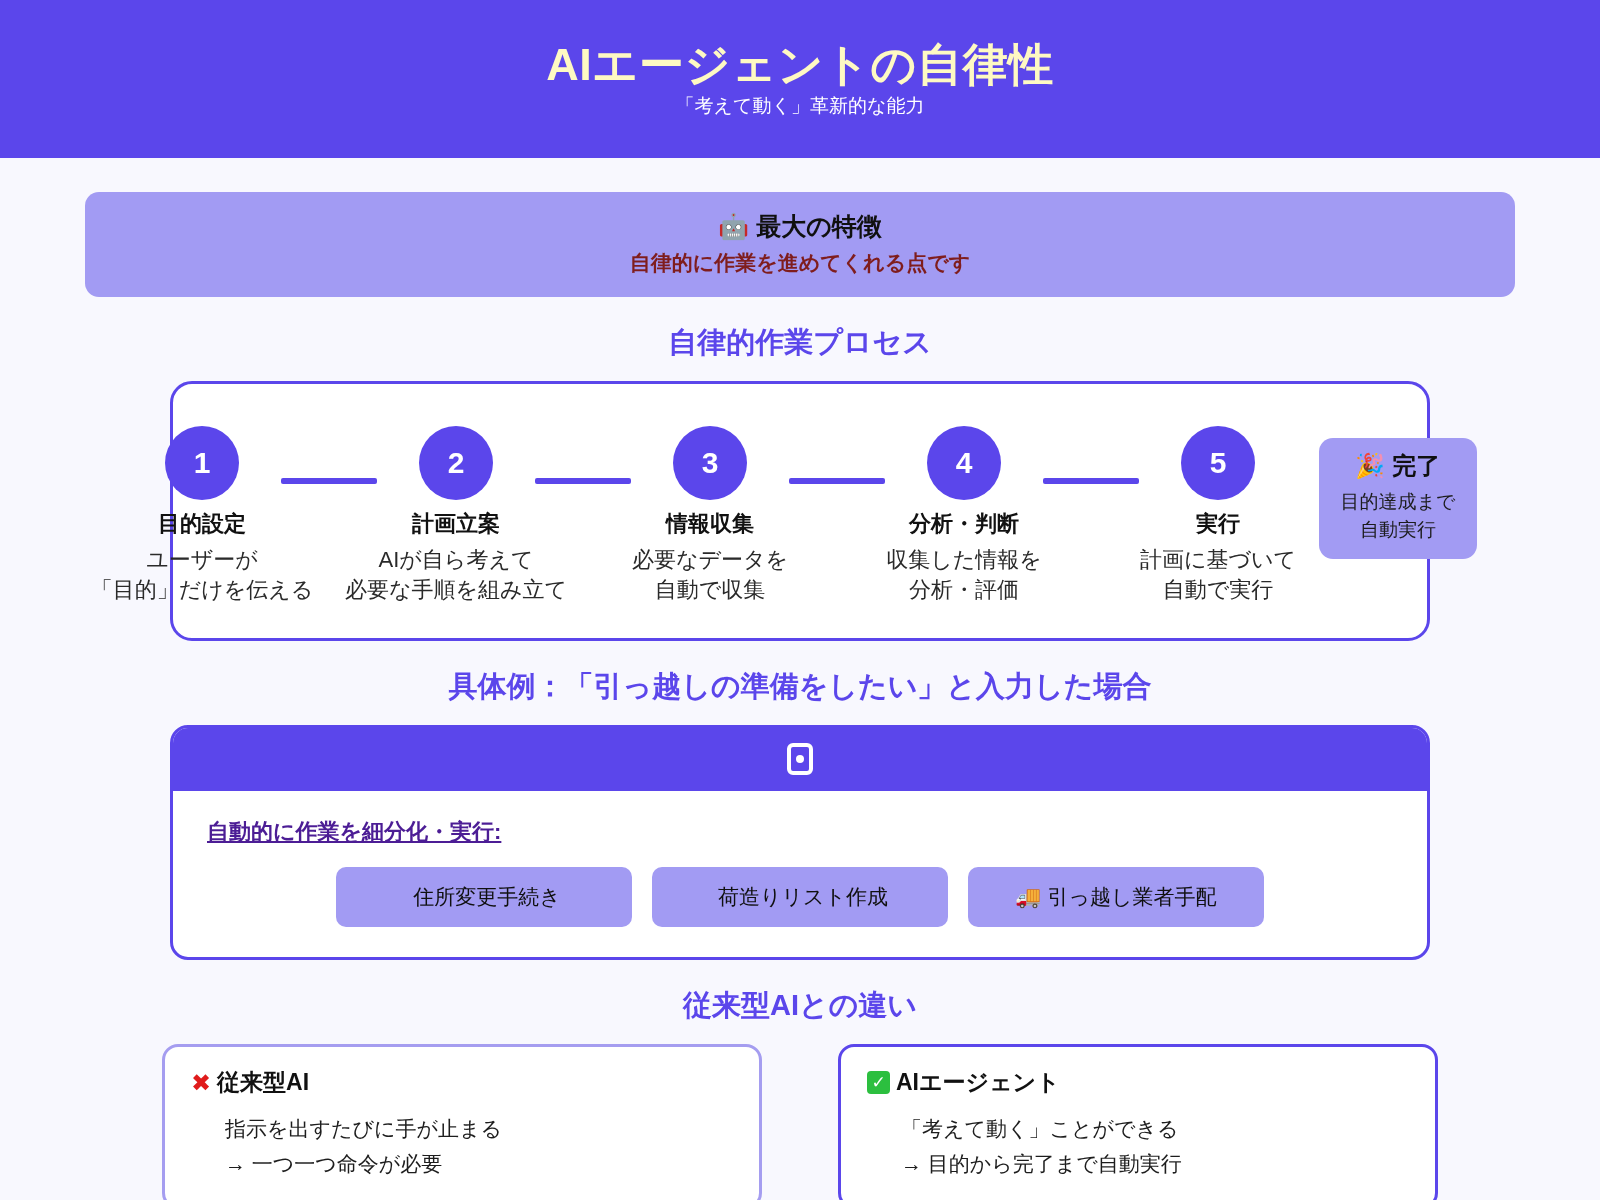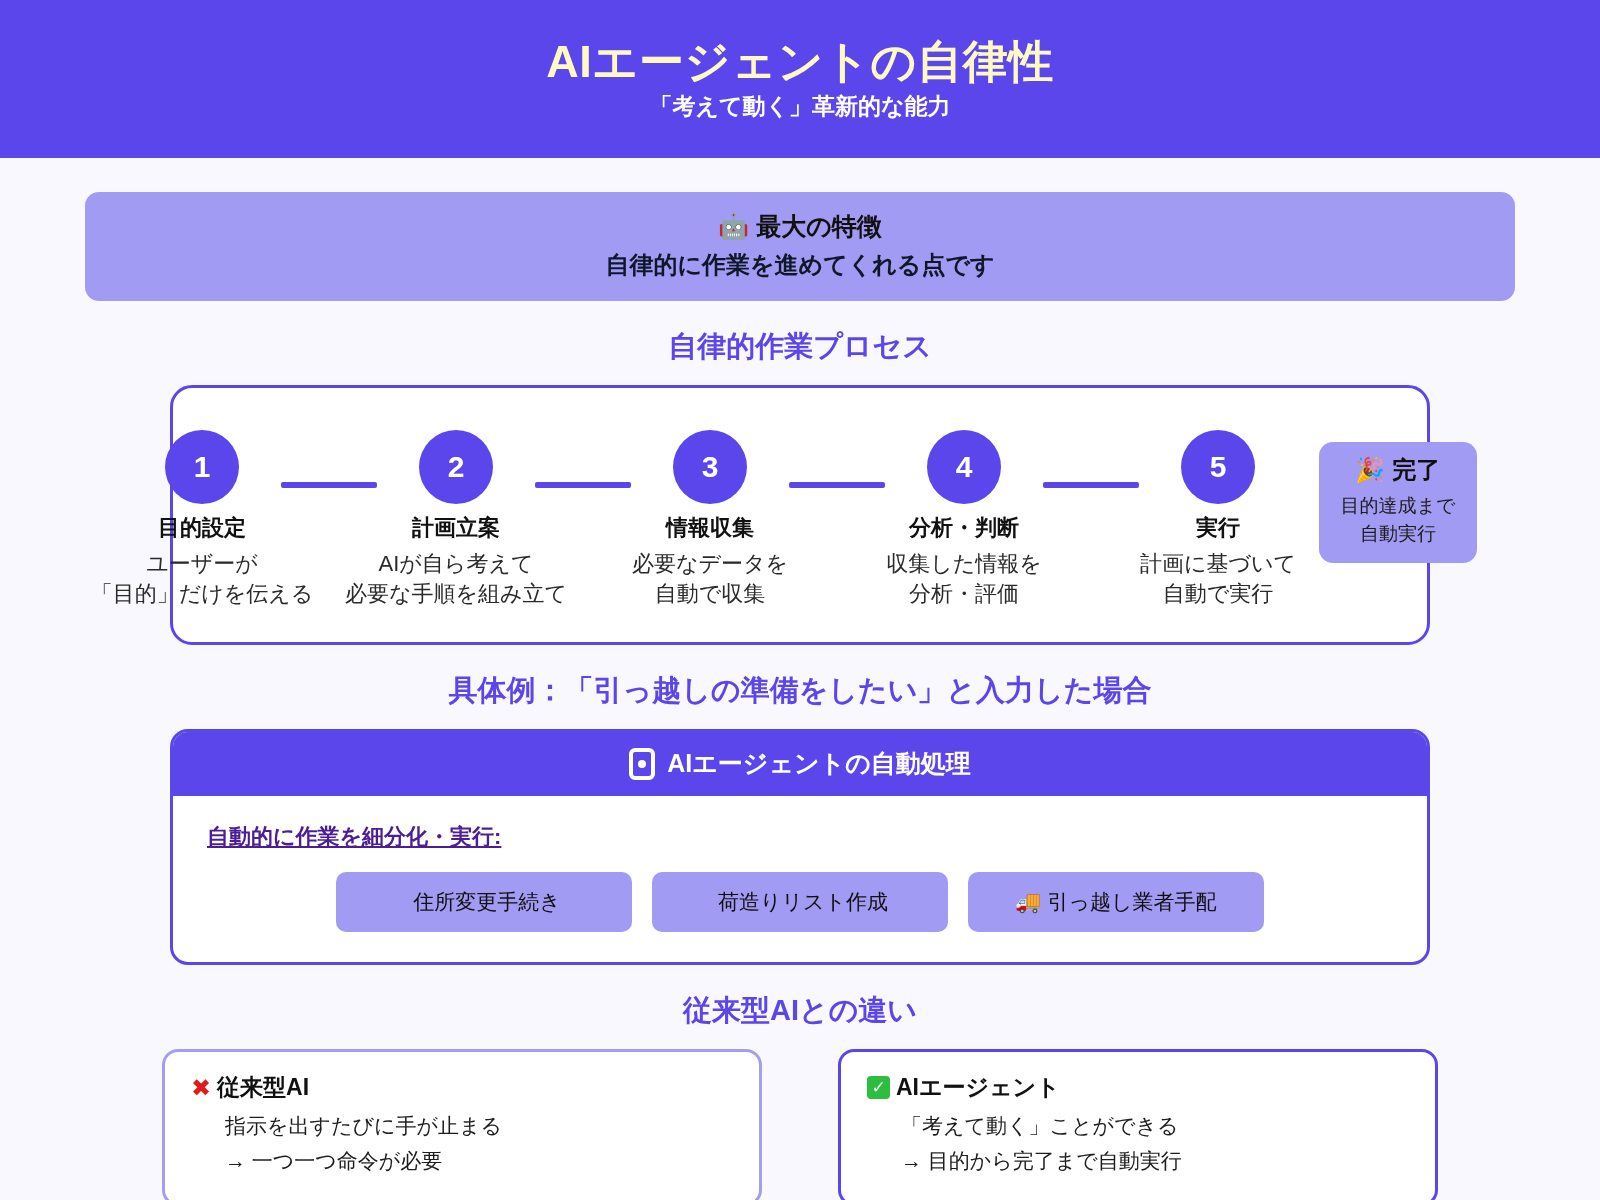--- a/index.html
+++ b/index.html
@@ -17,37 +17,37 @@
     background:#5B46EB;
     display:flex; flex-direction:column;
     align-items:center; justify-content:center;
     gap:6px;
   }
   .header-title{
     color:#fef9c3; font-size:45px; font-weight:bold; letter-spacing:.5px;
     line-height:1.1;
   }
   .header-subtitle{
-    color:#ffffff; font-size:23px; font-weight:bold; line-height:1.2;
+    color:#ffffff; font-size:19px; font-weight:normal; line-height:1.2;
   }
 
   
   .page{ width:1600px; padding:0 85px; }
 
   
   .feature-banner{
     margin-top:34px;
     background:#A29BF3;
     border-radius:14px;
     padding:18px 20px 20px;
     text-align:center;
     display:flex; flex-direction:column; gap:6px;
   }
   .feature-title{ font-size:25px; font-weight:bold; color:#10100f; }
-  .feature-sub{ font-size:24px; font-weight:bold; color:#0f172a; }
+  .feature-sub{ font-size:21px; font-weight:bold; color:#7f1d1d; }
   .emoji{ font-family:"DejaVu Sans",sans-serif; }
 
   
   .section-heading{
     text-align:center;
     color:#5B46EB;
     font-weight:bold;
     font-size:29px;
     margin:26px 0 18px;
   }
@@ -148,21 +148,21 @@
     background:#ffffff;
     border-radius:16px;
     padding:20px 26px 24px;
   }
   .compare-card.legacy{ border:3px solid #A59DF0; }
   .compare-card.agent{ border:3px solid #5B46EB; }
   .compare-title{
     font-size:23px; font-weight:bold; color:#111111;
     display:flex; align-items:center; gap:6px;
   }
-  .compare-lines{ margin-top:6px; padding-left:34px; }
+  .compare-lines{ margin-top:14px; padding-left:34px; }
   .compare-line{ font-size:21px; color:#1d1d1d; line-height:1.65; }
 
   
   .device-icon{
     width:26px; height:32px;
     border:4px solid #ffffff; border-radius:6px;
     display:inline-flex; align-items:center; justify-content:center;
   }
   .device-icon::after{
     content:""; width:8px; height:8px; border-radius:50%; background:#ffffff;
@@ -261,21 +261,20 @@
       </div>
     </div>
 
   </div>
 
   <div class="section-heading">具体例：「引っ越しの準備をしたい」と入力した場合</div>
 
   <div class="example-card">
     <div class="example-head">
       <span class="device-icon"></span>
-      <span>AIエージェントの自動処理</span>
     </div>
     <div class="example-body">
       <div class="example-label">自動的に作業を細分化・実行:</div>
       <div class="chip-row">
         <div class="chip">
           <span class="emoji"></span>
           <span>住所変更手続き</span>
         </div>
         <div class="chip">
           <span class="emoji"></span>

